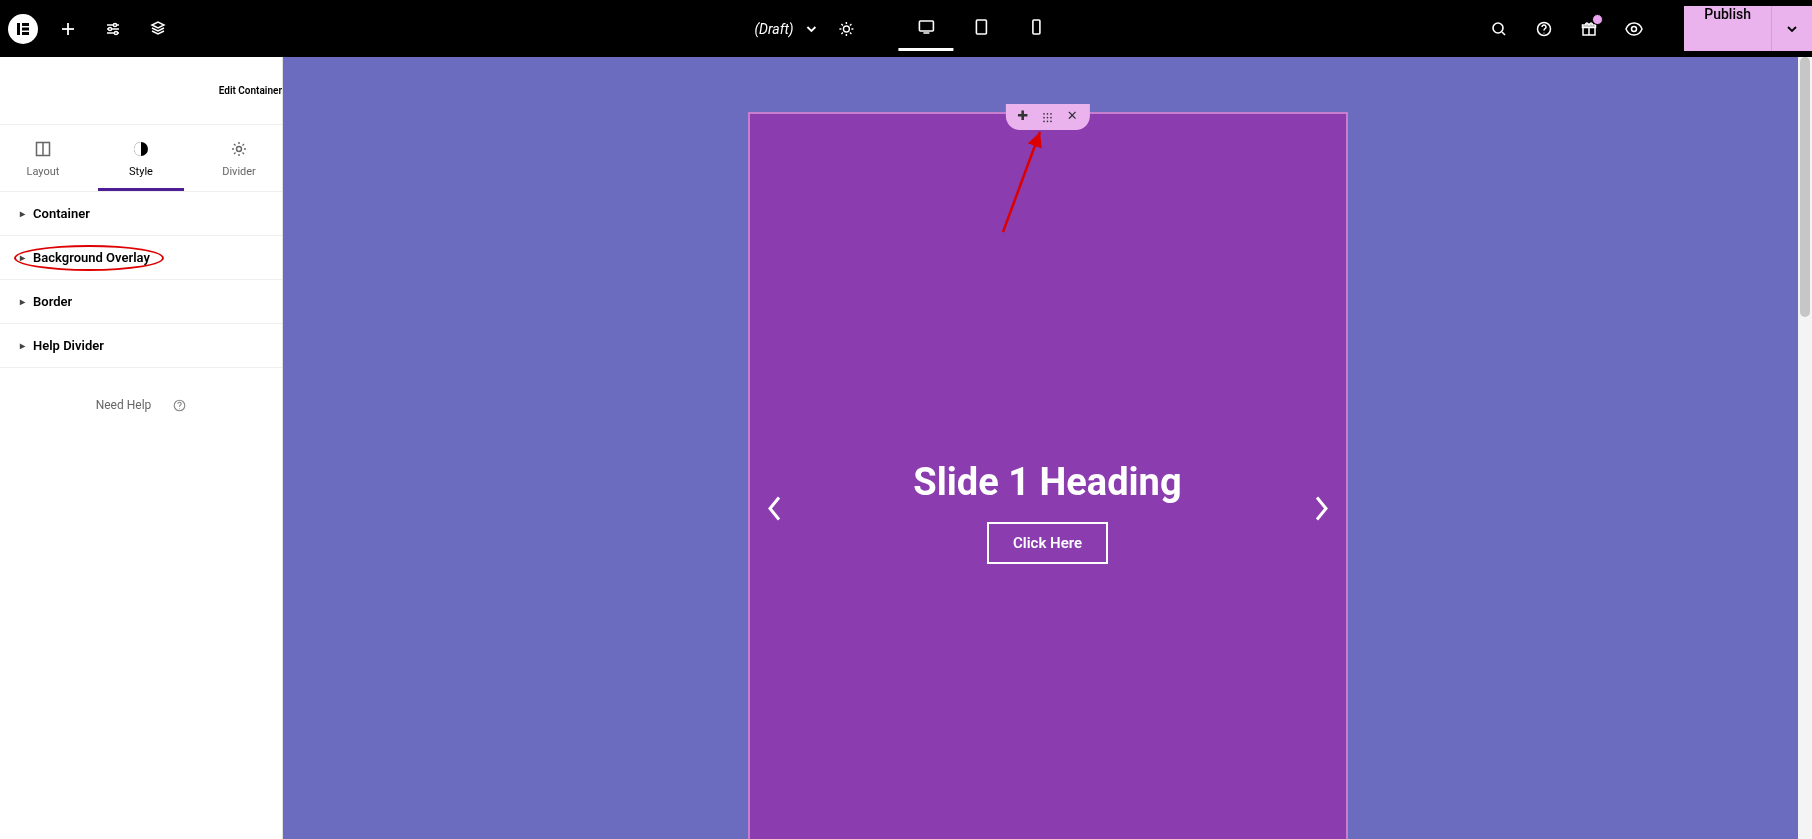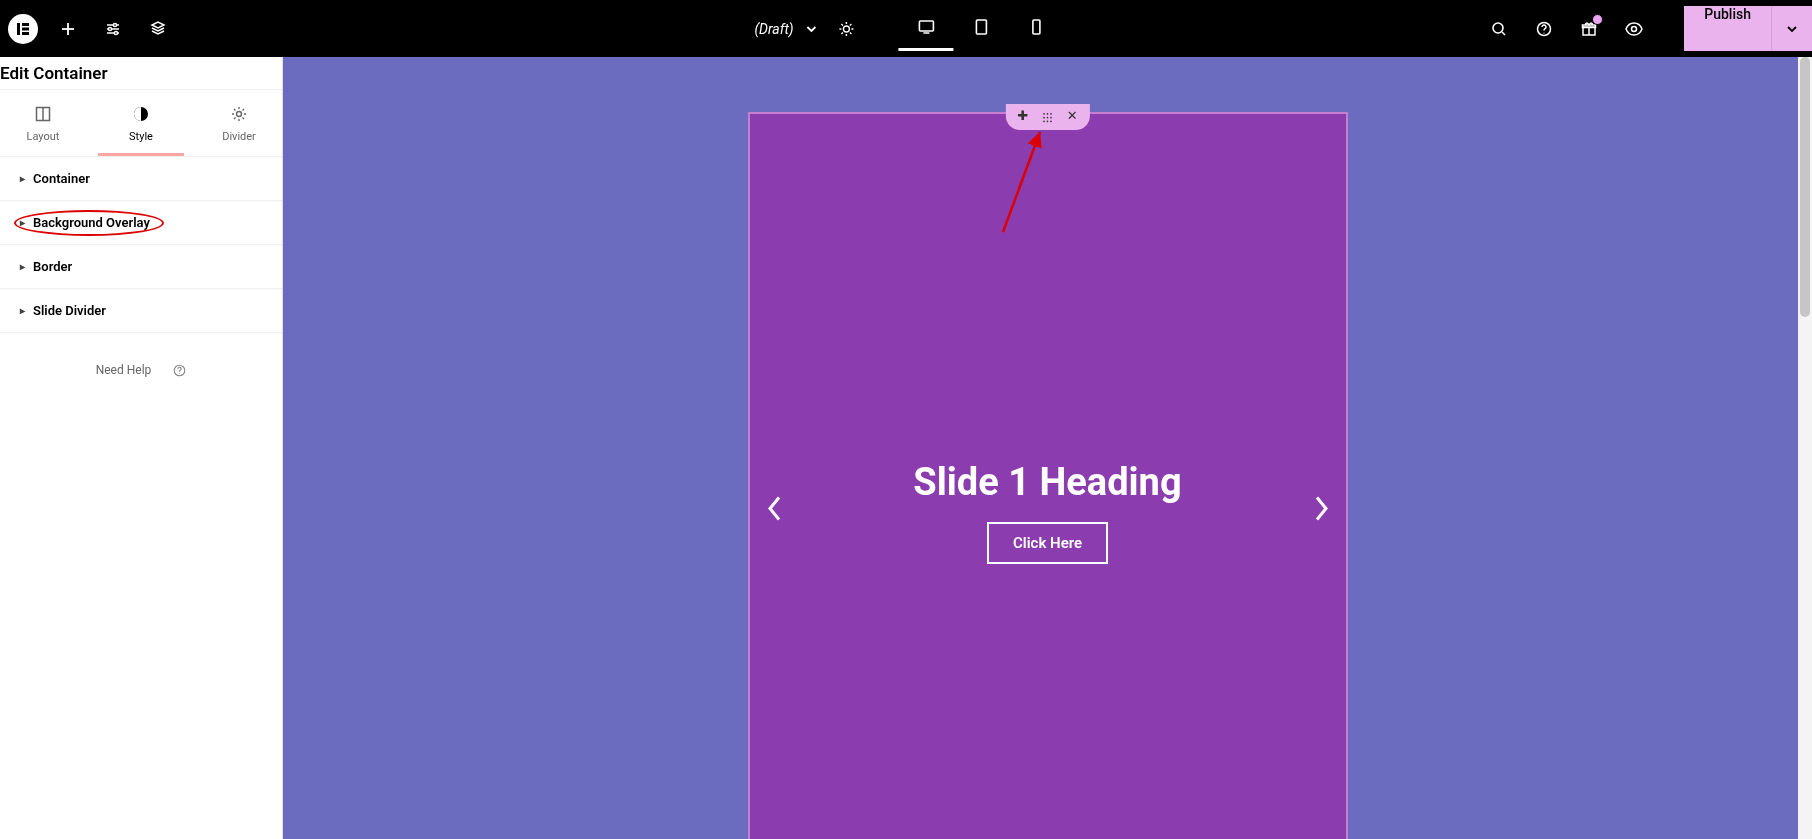--- a/index.html
+++ b/index.html
@@ -17,24 +17,24 @@
     .device-group .icon-wrap.active { border-bottom: 3px solid #fff; }
     .topbar-right { margin-left: auto; display:flex; align-items:center;}
     .publish { background: #ebb3ee; color:#000; height:45px; display:flex; padding: 0 20px; font-size:14px; font-weight:500;margin-left:28px;}
     .publish-drop { background:#ebb3ee; color:#000; height:45px; display:flex; align-items:center; padding:0 14px; border-left:1px solid #d89cd9;}
     .gift-dot { position:relative;}
     .gift-dot::after { content:''; position:absolute; top:8px; right:8px; width:9px; height:9px; background:#e9a6ef; border-radius:50%; border:1px solid #000;}
     
     .main { display:flex; flex:1; overflow:hidden;}
     
     .sidebar { width: 283px; background:#fff; border-right:1px solid #e0e0e0; display:flex; flex-direction:column;}
-    .s-title { text-align:left; padding: 6px 0; font-size: 17px; font-weight:600; border-bottom:1px solid #eee;}
+    .s-title { text-align:right; padding: 28px 0; font-size: 10px; font-weight:600; border-bottom:1px solid #eee;}
     .s-tabs { display:flex; border-bottom:1px solid #eee;gap:12px;}
     .s-tab { flex:1; display:flex; flex-direction:column; align-items:center; padding:14px 0 10px; font-size:11px; color:#666; cursor:pointer; border-bottom:3px solid transparent;}
-    .s-tab.active { color:#000; border-bottom:3px solid #fca5a5;}
+    .s-tab.active { color:#000; border-bottom:3px solid #4c1d95;}
     .s-tab .tab-icon { height:20px; margin-bottom:6px; display:flex; align-items:center; justify-content:center;}
     
     .s-accordion { }
     .s-acc-item { padding: 14px 20px; font-size:13px; font-weight:600; border-bottom:1px solid #eee; display:flex; align-items:center; cursor:pointer;}
     .s-acc-item .caret { margin-right: 8px; font-size:10px; color:#444;}
     .s-acc-highlight { position:relative; }
     .s-acc-highlight .circled { position:absolute; left:14px; top:50%; transform:translateY(-50%); width:150px; height:26px; border:2px solid #d00; border-radius:50%; pointer-events:none;}
     
     .need-help { text-align:center; font-size:12px; color:#666; padding:30px 0; display:flex; align-items:center; justify-content:center; gap:22px;}
     
@@ -210,21 +210,21 @@
         <span class="caret">▸</span>
         <span>Background Overlay</span>
         <div class="circled"></div>
       </div>
       <div class="s-acc-item">
         <span class="caret">▸</span>
         <span>Border</span>
       </div>
       <div class="s-acc-item">
         <span class="caret">▸</span>
-        <span>Slide Divider</span>
+        <span>Help Divider</span>
       </div>
     </div>
     <div class="need-help">
       <span>Need Help</span>
       <svg width="13" height="13" viewBox="0 0 16 16" fill="none" stroke="#888" stroke-width="1.4">
           <circle cx="8" cy="8" r="6.5"></circle>
           <path d="M6 6 a2 2 0 1 1 3 1.7 c-0.8 0.5 -1 1 -1 1.8"></path>
           <circle cx="8" cy="12" r="0.6" fill="#888" stroke="none"></circle>
         </svg>
     </div>

